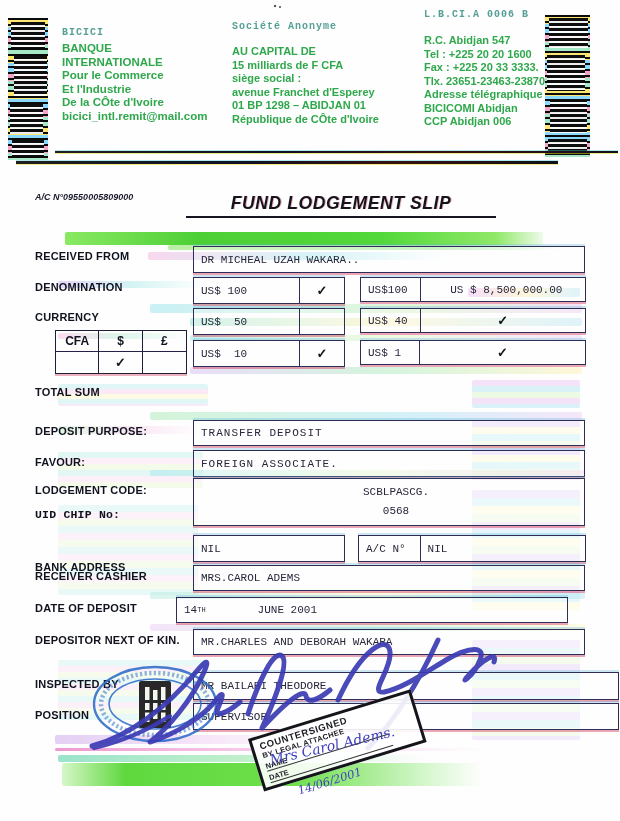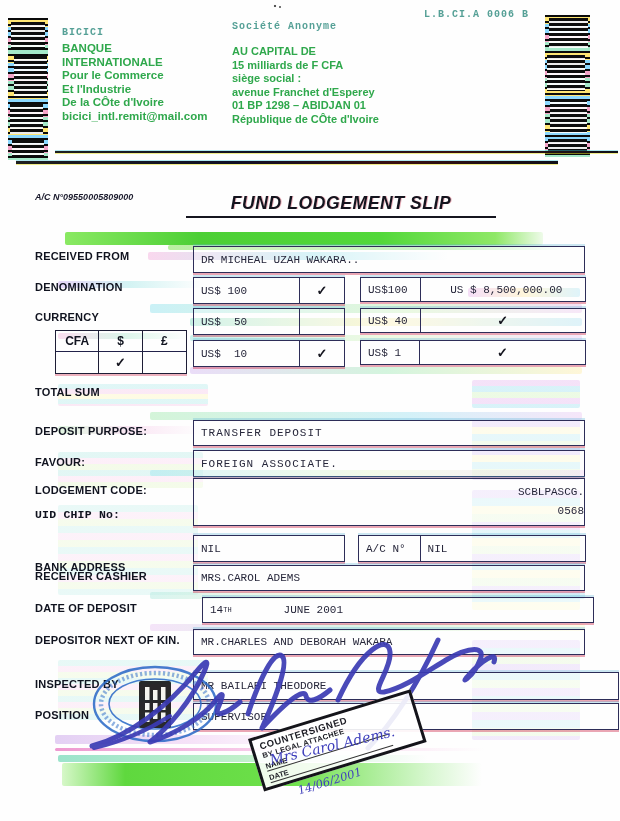--- a/index.html
+++ b/index.html
@@ -110,20 +110,29 @@
   <div class="greentxt" style="position:absolute;left:232px;top:45px;">
     <div>AU CAPITAL DE</div>
     <div>15 milliards de F CFA</div>
     <div>siège social :</div>
     <div>avenue Franchet d'Esperey</div>
     <div>01 BP 1298 – ABIDJAN 01</div>
     <div>République de CÔte d'Ivoire</div>
   </div>
 
   <div class="tealmono" style="position:absolute;left:424px;top:9px;font-size:10px;letter-spacing:1px;">L.B.CI.A 0006 B</div>
+  <div class="greentxt" style="position:absolute;left:424px;top:34px;">
+    <div>R.C. Abidjan 547</div>
+    <div>Tel : +225 20 20 1600</div>
+    <div>Fax : +225 20 33 3333.</div>
+    <div>Tlx. 23651-23463-23870</div>
+    <div>Adresse télégraphique</div>
+    <div>BICICOMI Abidjan</div>
+    <div>CCP Abidjan 006</div>
+  </div>
 
   <div class="sep" style="left:55px;top:151px;width:563px;"></div>
   <div class="sep" style="left:16px;top:161px;width:542px;height:3px;"></div>
 
   <div style="position:absolute;left:35px;top:192px;font-size:9px;font-weight:bold;font-style:italic;color:#19192b;">A/C N°09550005809000</div>
   <div style="position:absolute;left:186px;top:193px;width:310px;text-align:center;font-size:17.5px;font-weight:bold;font-style:italic;letter-spacing:.6px;color:#14141e;border-bottom:2.6px solid #15151f;padding-bottom:2px;text-shadow:1px 0 0 rgba(200,30,60,.35);">FUND LODGEMENT SLIP</div>
 
   <div class="lbl" style="left:35px;top:250px;">RECEIVED FROM</div>
   <div class="box" style="left:193px;top:246px;width:390px;height:25px;">
     <span class="val">DR MICHEAL UZAH WAKARA..</span>
@@ -190,42 +199,42 @@
     <span class="val" style="letter-spacing:1px;">TRANSFER DEPOSIT</span>
   </div>
 
   <div class="lbl" style="left:35px;top:456px;">FAVOUR:</div>
   <div class="box" style="left:193px;top:450px;width:390px;height:25px;">
     <span class="val" style="letter-spacing:1px;">FOREIGN ASSOCIATE.</span>
   </div>
 
   <div class="lbl" style="left:35px;top:484px;">LODGEMENT CODE:</div>
   <div class="lbl lblmono" style="left:35px;top:508px;">UID CHIP No:</div>
-  <div class="box" style="left:193px;top:478px;width:390px;height:46px;flex-direction:column;align-items:flex-end;justify-content:center;">
+  <div class="box" style="left:193px;top:478px;width:390px;height:46px;flex-direction:column;align-items:center;justify-content:center;">
     <span class="val" style="padding-left:14px;line-height:19px;">SCBLPASCG.</span>
     <span class="val" style="padding-left:14px;line-height:19px;">0568</span>
   </div>
 
   <div class="lbl" style="left:35px;top:540px;margin-top:21px;">BANK ADDRESS</div>
   <div class="box" style="left:193px;top:535px;width:150px;height:25px;">
     <span class="val">NIL</span>
   </div>
   <div class="box" style="left:358px;top:535px;width:226px;height:25px;">
     <span class="val">A/C N°</span>
     <div class="cell-div" style="margin-left:14px;"></div>
     <span class="val">NIL</span>
   </div>
 
   <div class="lbl" style="left:35px;top:570px;">RECEIVER CASHIER</div>
   <div class="box" style="left:193px;top:565px;width:390px;height:24px;">
     <span class="val">MRS.CAROL ADEMS</span>
   </div>
 
   <div class="lbl" style="left:35px;top:602px;">DATE OF DEPOSIT</div>
-  <div class="box" style="left:202px;top:597px;width:390px;height:24px;">
+  <div class="box" style="left:176px;top:597px;width:390px;height:24px;">
     <span class="val">14</span>
       <sup class="ord val" style="padding-left:0;">TH</sup>
       <span class="val" style="padding-left:8px;margin-left:44px;">JUNE 2001</span>
   </div>
 
   <div class="lbl" style="left:35px;top:634px;">DEPOSITOR NEXT OF KIN.</div>
   <div class="box" style="left:193px;top:629px;width:390px;height:24px;">
     <span class="val">MR.CHARLES AND DEBORAH WAKARA</span>
   </div>
 

